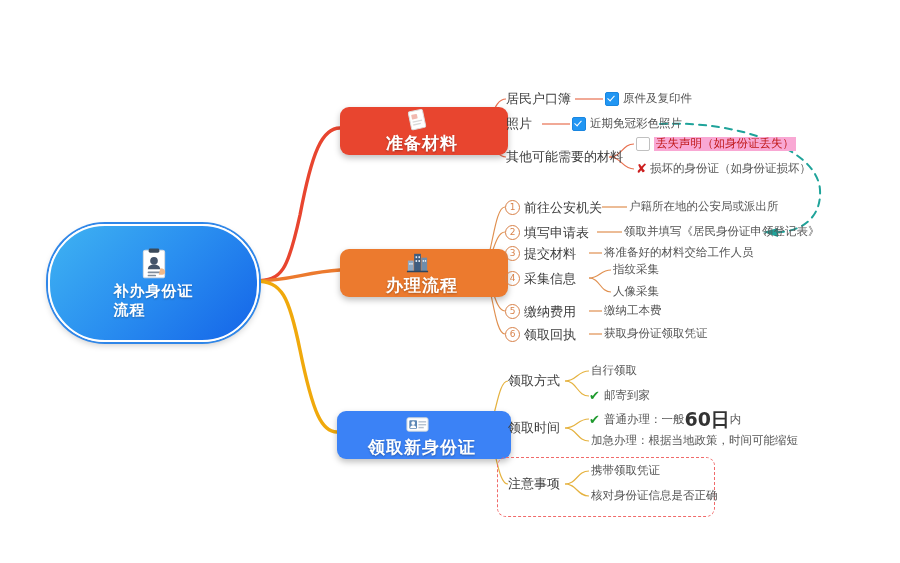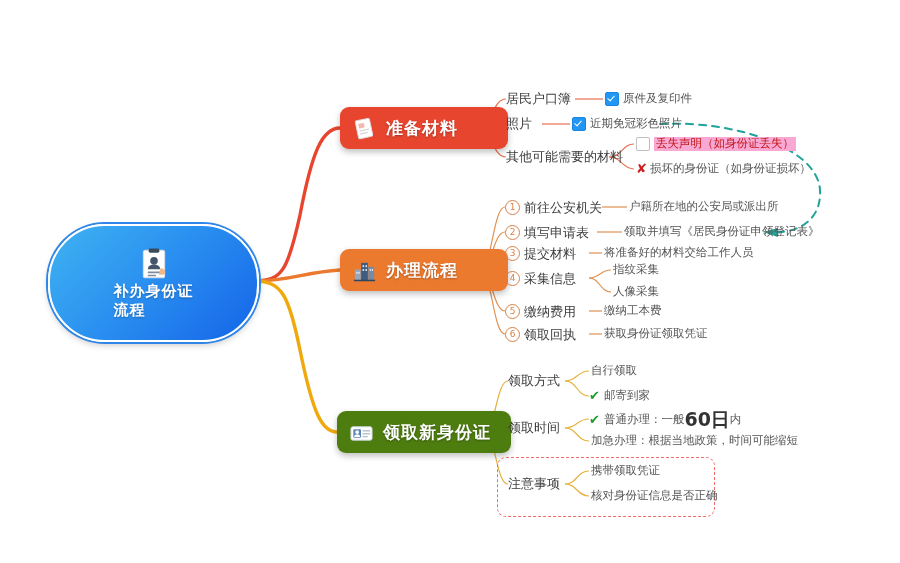--- a/index.html
+++ b/index.html
@@ -38,36 +38,37 @@
     font-size: 15px; font-weight: bold; line-height: 1.22;
     text-align: left; letter-spacing: 1px;
     text-shadow: 0 1px 2px rgba(0,0,0,0.28);
     white-space: pre-line;
     font-family: Liberation Serif, serif;
   }
 
   
   .branch-node {
     position: absolute;
-    height: 42px;
+    height: 48px;
     border-radius: 9px;
     display: flex; align-items: center;
     padding: 0 16px 0 12px;
     box-shadow: 0 3px 6px rgba(0,0,0,0.25);
     color: #ffffff;
+    flex-direction: column;
   }
   .branch-node .bicon { width: 25px; height: 25px; margin-right: 9px; flex: none; }
   .branch-node .blabel {
     font-size: 17px; font-weight: bold; letter-spacing: 1px;
     text-shadow: 0 1px 2px rgba(0,0,0,0.3);
     white-space: nowrap;
   }
   #branch-0 { left: 340px; top: 107px; width: 140px; background: #e8452f; }
   #branch-1 { left: 340px; top: 249px; width: 140px; background: #ec7a2e; }
-  #branch-2 { left: 337px; top: 411px; width: 146px; background: #4d7c0f; }
+  #branch-2 { left: 337px; top: 411px; width: 146px; background: #3b82f6; }
 
   
   .tnode {
     position: absolute;
     font-size: 12.5px;
     color: #4a4a4a;
     white-space: nowrap;
     line-height: 1;
     display: flex; align-items: center;
   }

